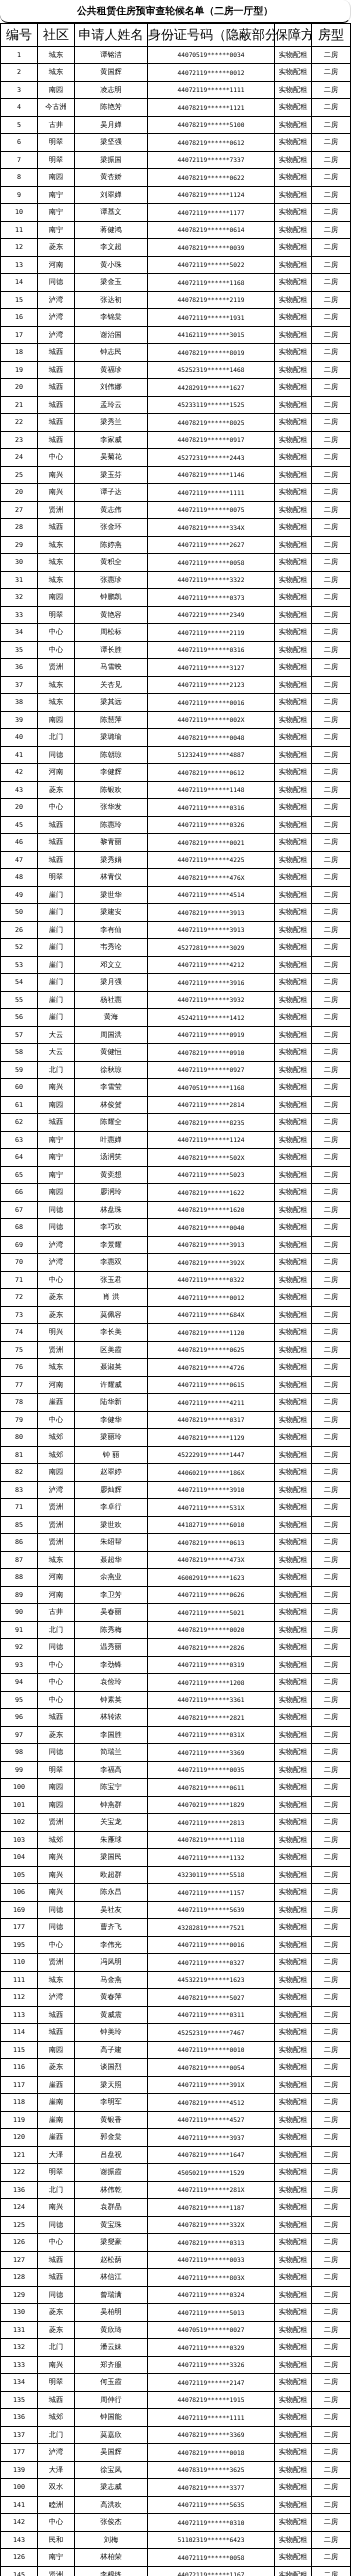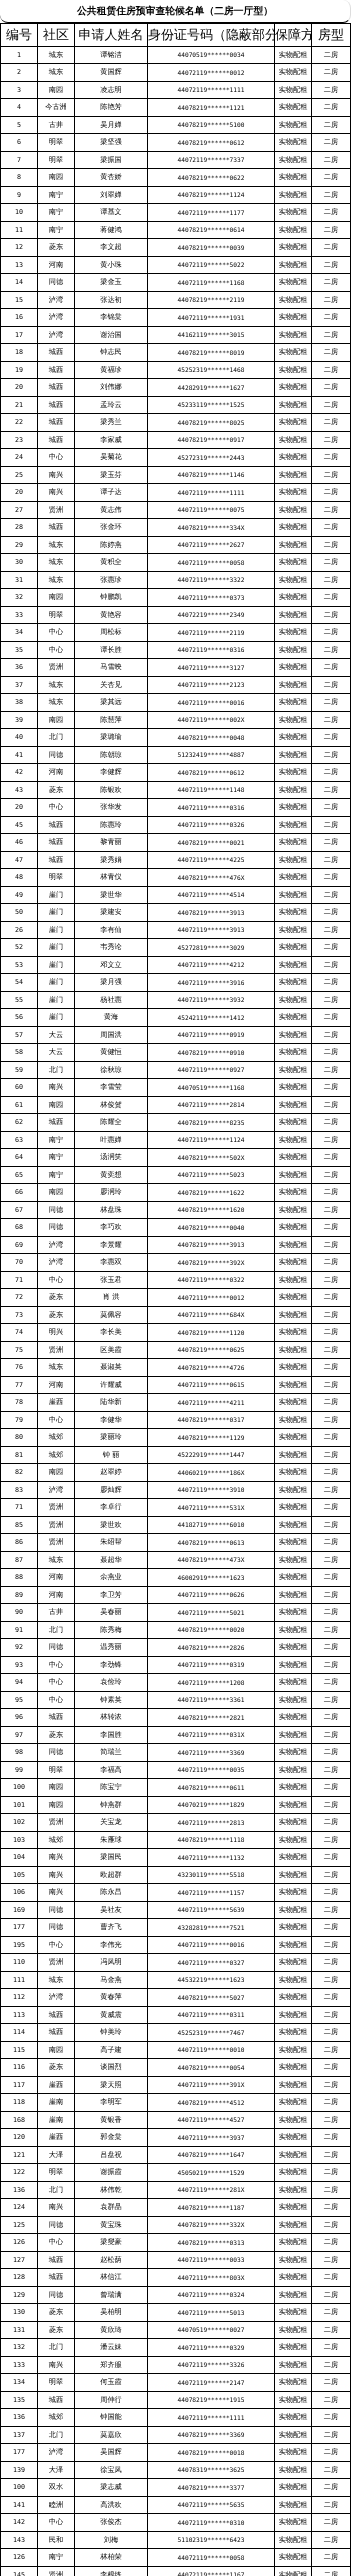--- a/index.html
+++ b/index.html
@@ -985,21 +985,21 @@
         </tr>
         <tr>
           <td class="no">118</td>
           <td class="comm">崖南</td>
           <td class="name">李明军</td>
           <td class="id">44078219******4512</td>
           <td>实物配租</td>
           <td>二房</td>
         </tr>
         <tr>
-          <td class="no">168</td>
+          <td class="no">119</td>
           <td class="comm">崖南</td>
           <td class="name">黄银香</td>
           <td class="id">44072119******4527</td>
           <td>实物配租</td>
           <td>二房</td>
         </tr>
         <tr>
           <td class="no">120</td>
           <td class="comm">崖西</td>
           <td class="name">郭金棠</td>

